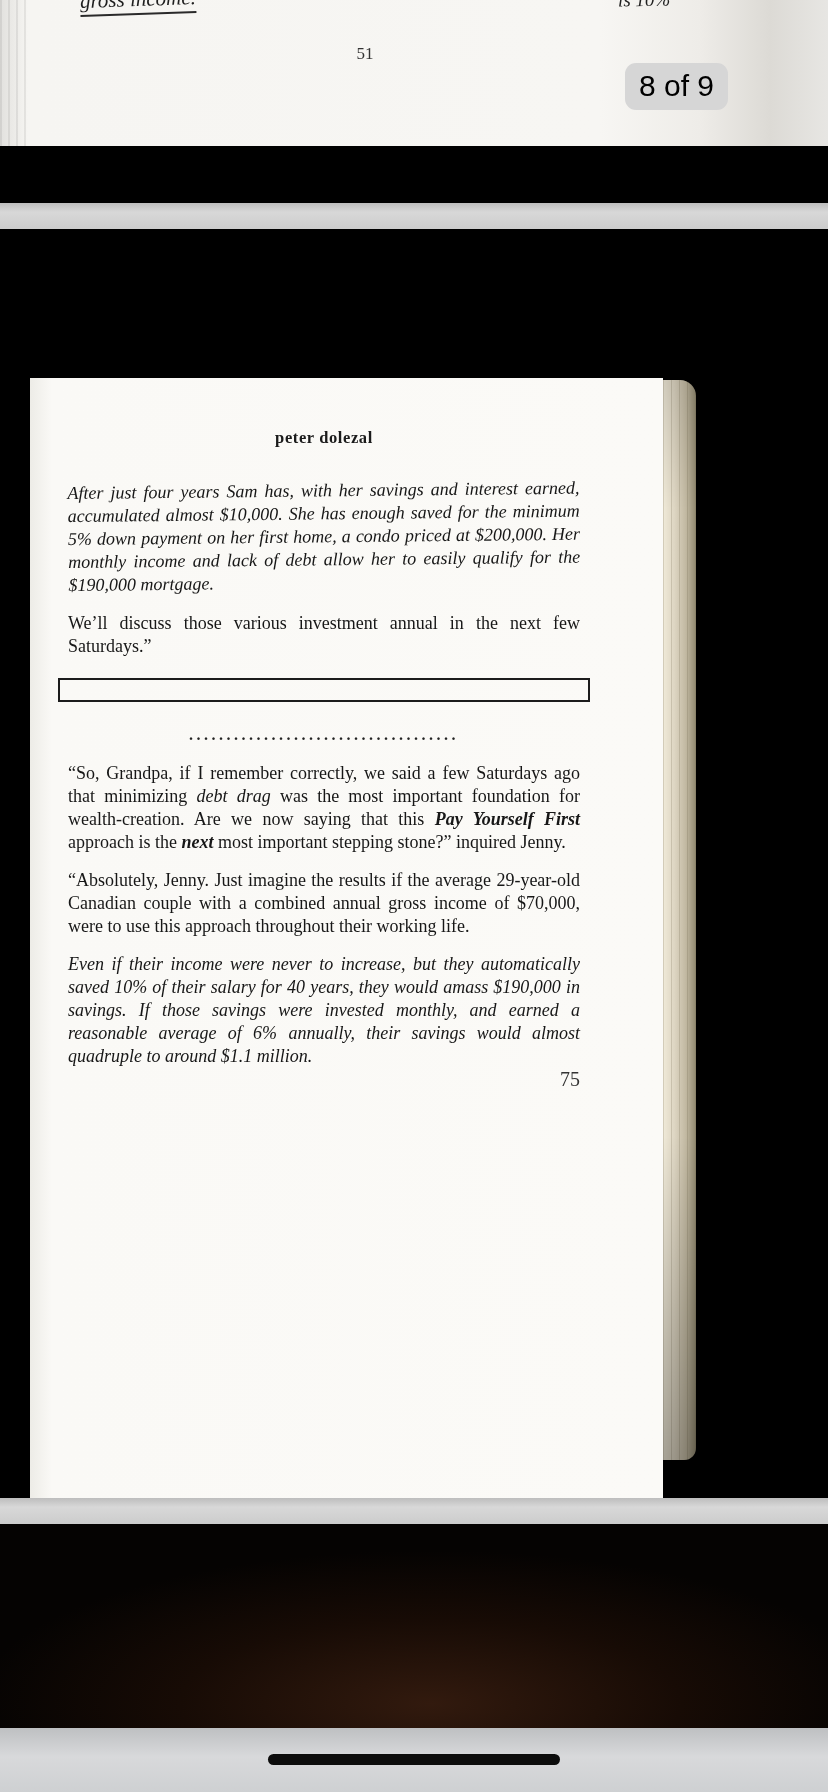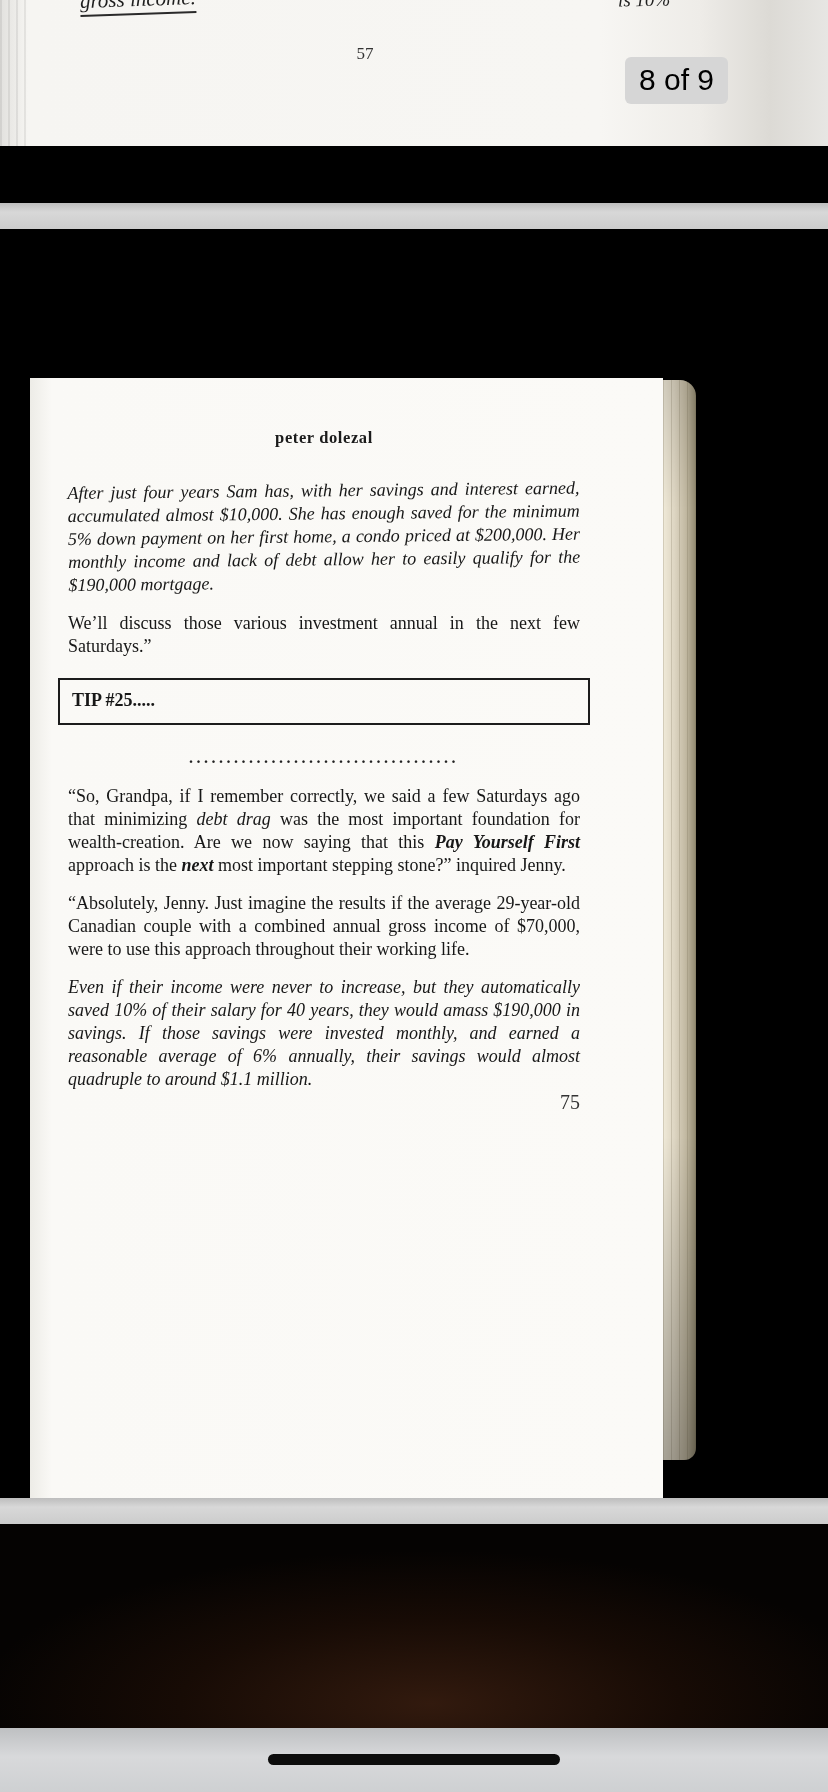--- a/index.html
+++ b/index.html
@@ -18,22 +18,22 @@
   .prev-page::before {
     content:""; position:absolute; left:0; top:0; width:26px; height:100%;
     background:repeating-linear-gradient(90deg, rgba(0,0,0,.07) 0 2px, transparent 2px 8px);
   }
   .frag { position:absolute; color:#1f1f1f; font-style:italic; white-space:nowrap; }
   .frag-left { left:80px; top:-13px; font-size:21px; transform:rotate(-2deg); border-bottom:2px solid #2a2a2a; padding-bottom:1px; }
   .frag-right { left:618px; top:-11px; font-size:19px; transform:rotate(-1deg); }
   .folio { color:#333; }
   .folio-prev { position:absolute; left:0; top:44px; width:730px; text-align:center; font-size:17px; }
   .badge {
-    position:absolute; left:625px; top:57px;
-    background:#d6d6d6; color:#000; border-radius:6px;
+    position:absolute; left:625px; top:63px;
+    background:#d6d6d6; color:#000; border-radius:11px;
     padding:6px 14px 8px; font-family:"Liberation Sans",sans-serif; font-size:30px; line-height:1.1;
   }
 
   
   .sep { position:absolute; left:0; width:828px; height:26px;
          background:linear-gradient(180deg,#bdbdbd,#d8d8d8 35%,#cccccc); }
   .sep-top { top:203px; }
   .sep-bottom { top:1498px; }
 
   
@@ -92,36 +92,35 @@
   }
 </style>
 </head>
 <body>
 
 <div class="screen">
 
   <section class="prev-page">
     <span class="frag frag-left">gross income.</span>
     <span class="frag frag-right">is 10%</span>
-    <div class="folio folio-prev">57</div>
+    <div class="folio folio-prev">51</div>
     <div class="badge">8 of 9</div>
   </section>
 
   <div class="sep sep-top"></div>
 
   <section class="page">
     <div class="running-header">peter dolezal</div>
 
     <p class="para first italic tilt">After just four years Sam has, with her savings and interest earned, accumulated almost $10,000. She has enough saved for the minimum 5% down payment on her first home, a condo priced at $200,000. Her monthly income and lack of debt allow her to easily qualify for the $190,000 mortgage.</p>
 
 
     <p class="para">We’ll discuss those various investment annual in the next few Saturdays.”</p>
 
     <div class="tipbox">
-      <div class="tip-label">TIP #25.....</div>
     </div>
 
     <div class="dotted">....................................</div>
 
     <p class="para gap-lg"><span>“So, Grandpa, if I remember correctly, we said a few Saturdays ago that minimizing </span><em class="it">debt drag</em><span> was the most important foundation for wealth-creation. Are we now saying that this </span><em class="bi">Pay Yourself First</em><span> approach is the </span><em class="bi">next</em><span> most important stepping stone?” inquired Jenny.</span></p>
 
     <p class="para">“Absolutely, Jenny. Just imagine the results if the average 29-year-old Canadian couple with a combined annual gross income of $70,000, were to use this approach throughout their working life.</p>
 
     <p class="para italic">Even if their income were never to increase, but they automatically saved 10% of their salary for 40 years, they would amass $190,000 in savings. If those savings were invested monthly, and earned a reasonable average of 6% annually, their savings would almost quadruple to around $1.1 million.</p>
 

